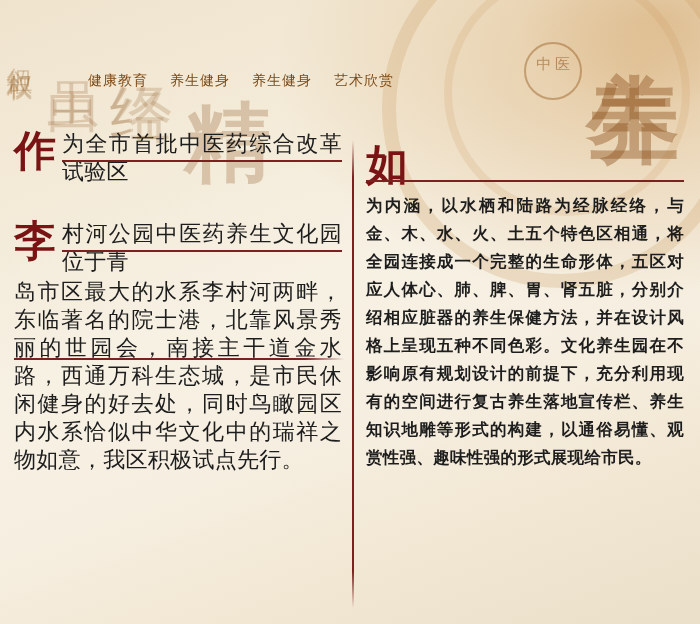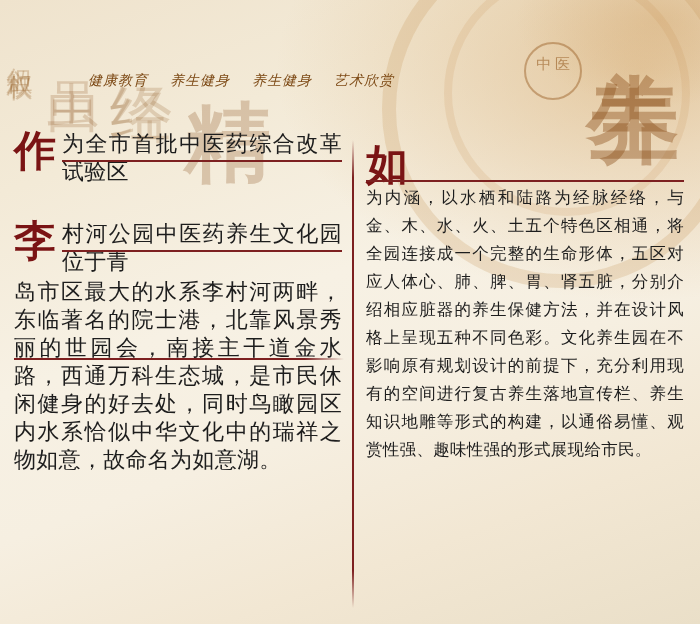--- a/index.html
+++ b/index.html
@@ -100,21 +100,20 @@
   }
   .kw-row {
     position: absolute;
     left: 88px;
     top: 72px;
     display: flex;
     gap: 22px;
     font-size: 14px;
     color: #7d4a16;
     letter-spacing: 1px;
-    font-style: italic;
   }
 
   
   .col-left {
     position: absolute;
     left: 14px;
     top: 130px;
     width: 328px;
   }
   .col-right {
@@ -232,26 +231,26 @@
       </div>
       <div class="lead-rule" style="left:48px; top:30px; width:280px;"></div>
     </div>
 
     <div class="block" style="margin-top:34px;">
       <span class="dropcap">李</span>
       <div class="body-text">
         <span>村河公园中医药养生文化园位于青</span>
       </div>
       <div class="lead-rule" style="left:48px; top:30px; width:280px;"></div>
-      <div class="body-text" style="margin-top:2px;">岛市区最大的水系李村河两畔，东临著名的院士港，北靠风景秀丽的世园会，南接主干道金水路，西通万科生态城，是市民休闲健身的好去处，同时鸟瞰园区内水系恰似中华文化中的瑞祥之物如意，故命名为如意湖。</div>
+      <div class="body-text" style="margin-top:2px;">岛市区最大的水系李村河两畔，东临著名的院士港，北靠风景秀丽的世园会，南接主干道金水路，西通万科生态城，是市民休闲健身的好去处，同时鸟瞰园区内水系恰似中华文化中的瑞祥之物如意，我区积极试点先行。</div>
     </div>
 
   </div>
 
   <div class="col-right">
     <div class="right-first">
       <span class="right-dropcap">如</span>
     </div>
     <div class="right-head-rule"></div>
-    <div class="rtext" style="margin-top:0;">为内涵，以水栖和陆路为经脉经络，与金、木、水、火、土五个特色区相通，将全园连接成一个完整的生命形体，五区对应人体心、肺、脾、胃、肾五脏，分别介绍相应脏器的养生保健方法，并在设计风格上呈现五种不同色彩。文化养生园在不影响原有规划设计的前提下，充分利用现有的空间进行复古养生落地宣传栏、养生知识地雕等形式的构建，以通俗易懂、观赏性强、趣味性强的形式展现给市民。</div>
+    <div class="rtext" style="margin-top:8px;font-weight:bold;">为内涵，以水栖和陆路为经脉经络，与金、木、水、火、土五个特色区相通，将全园连接成一个完整的生命形体，五区对应人体心、肺、脾、胃、肾五脏，分别介绍相应脏器的养生保健方法，并在设计风格上呈现五种不同色彩。文化养生园在不影响原有规划设计的前提下，充分利用现有的空间进行复古养生落地宣传栏、养生知识地雕等形式的构建，以通俗易懂、观赏性强、趣味性强的形式展现给市民。</div>
   </div>
 
 </div>
 
 </body></html>

